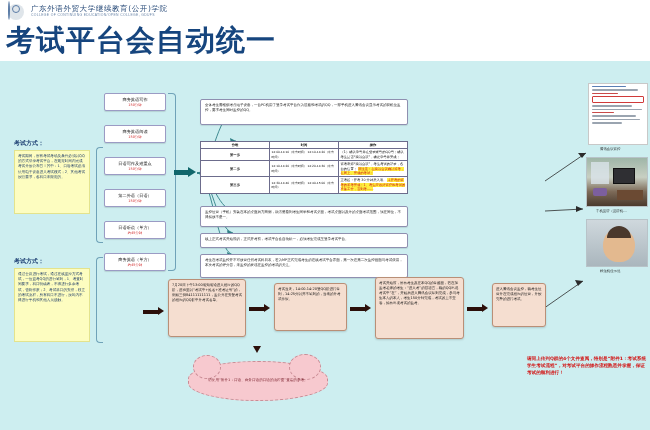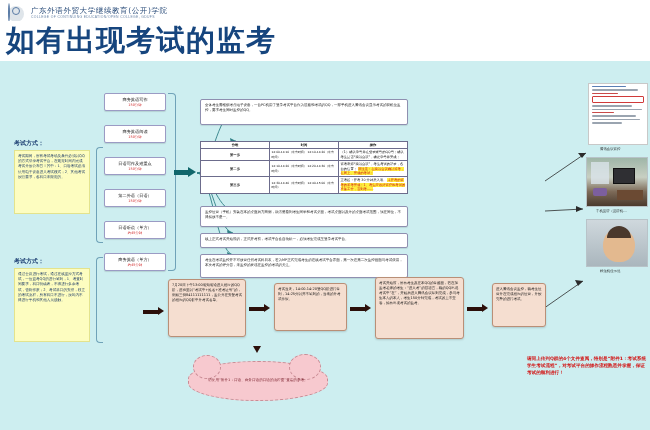--- a/index.html
+++ b/index.html
@@ -5,21 +5,21 @@
   * { box-sizing: border-box; margin:0; padding:0; }
   html,body { width:650px; height:430px; overflow:hidden; }
   body {
     font-family: "Liberation Sans", "DejaVu Sans", sans-serif;
     background:#ffffff;
     position:relative;
   }
   
   .header {
     position:absolute; left:0; top:0; width:650px; height:28px;
-    background:#ffffff; border-bottom:2px solid #b91c1c;
+    background:#ffffff; border-bottom:7px solid #b91c1c;
     display:flex; align-items:center; padding-left:8px;
   }
   .logo-dot {
     width:14px; height:14px; border-radius:50%;
     border:1.5px solid #5b7ca6; margin-right:4px;
     position:relative; flex:0 0 auto; background:#fff;
   }
   .logo-dot::after{
     content:""; position:absolute; left:3px; top:3px;
     width:6px; height:6px; border-radius:50%;
@@ -190,21 +190,21 @@
     <span class="logo-shadow"></span>
     <span class="logo-dot"></span>
   </div>
   <div class="logo-text">
     <div class="logo-cn">广东外语外贸大学继续教育(公开)学院</div>
     <div class="logo-en">COLLEGE OF CONTINUING EDUCATION/OPEN COLLEGE, GDUFS</div>
   </div>
 </div>
 
 <div class="title-bar">
-  <h1>如有出现考试的监考</h1>
+  <h1>考试平台会自动统一</h1>
 </div>
 
 <div class="canvas">
 
   <div class="node" style="left:14px; top:78px; width:76px;">
     <div class="side-head">考试方式：</div>
     <div class="sticky" style="height:64px;">考试期间，所有考试考场及条件必须以QQ的方式登录考试平台，在规定时间内完成考试并按公布答！其中：1、口语考试必须使用电子设备进入考试模式；2、其他考试按照要求，各科目未限定的。</div>
   </div>
 
   <div class="node" style="left:14px; top:196px; width:76px;">

